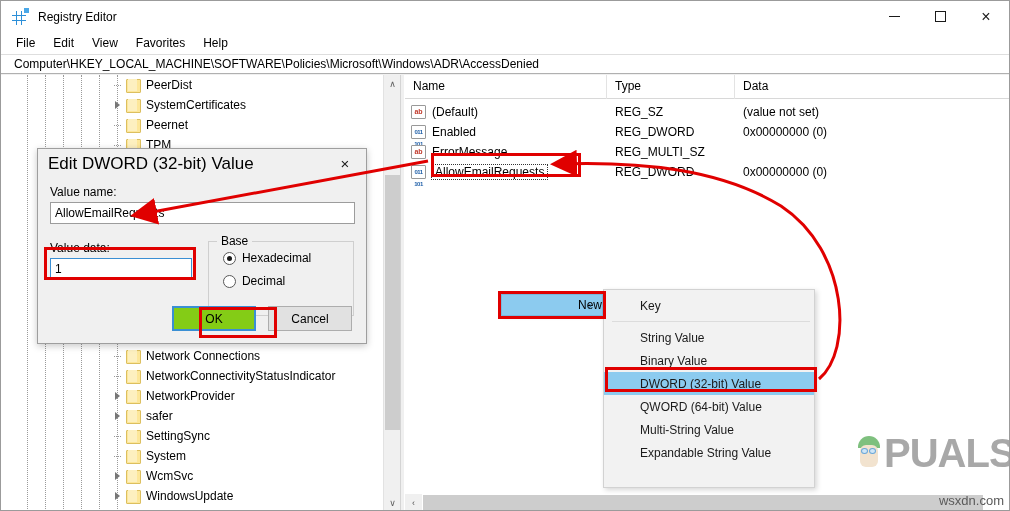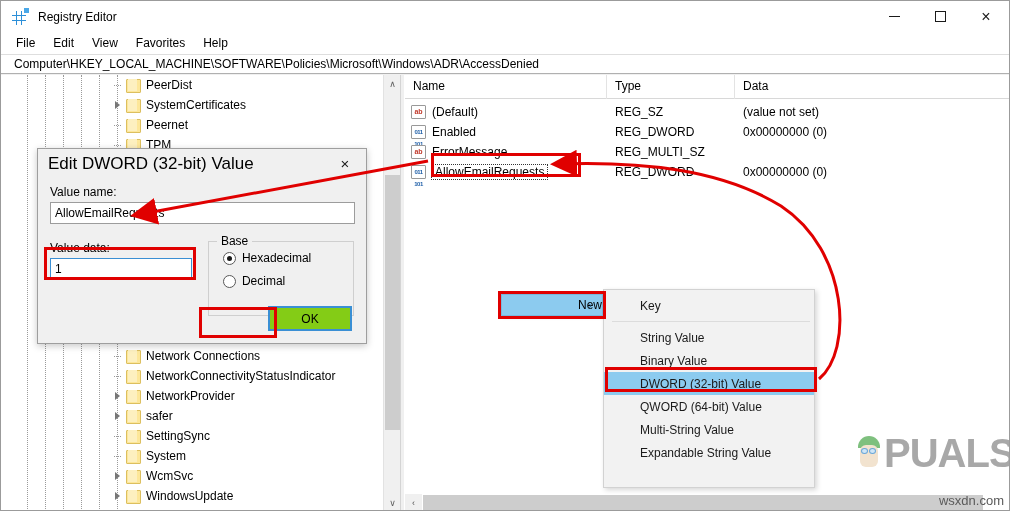--- a/index.html
+++ b/index.html
@@ -666,20 +666,21 @@
           </div>
           <div class="radio-row">
             <span class="radio"></span>
             <span>Decimal</span>
           </div>
         </div>
       </div>
     </div>
     <div class="dlg-buttons">
       <div class="btn primary">OK</div>
+      <div class="btn">Cancel</div>
     </div>
   </div>
 
   <div class="redbox" style="left:43px; top:246px; width:152px; height:33px;"></div>
   <div class="redbox" style="left:198px; top:306px; width:78px; height:31px;"></div>
   <div class="redbox" style="left:430px; top:152px; width:150px; height:24px;"></div>
   <div class="redbox" style="left:497px; top:290px; width:108px; height:28px;"></div>
   <div class="redbox" style="left:604px; top:366px; width:212px; height:25px;"></div>
 
   <svg class="svg-layer" viewBox="0 0 1010 511">

